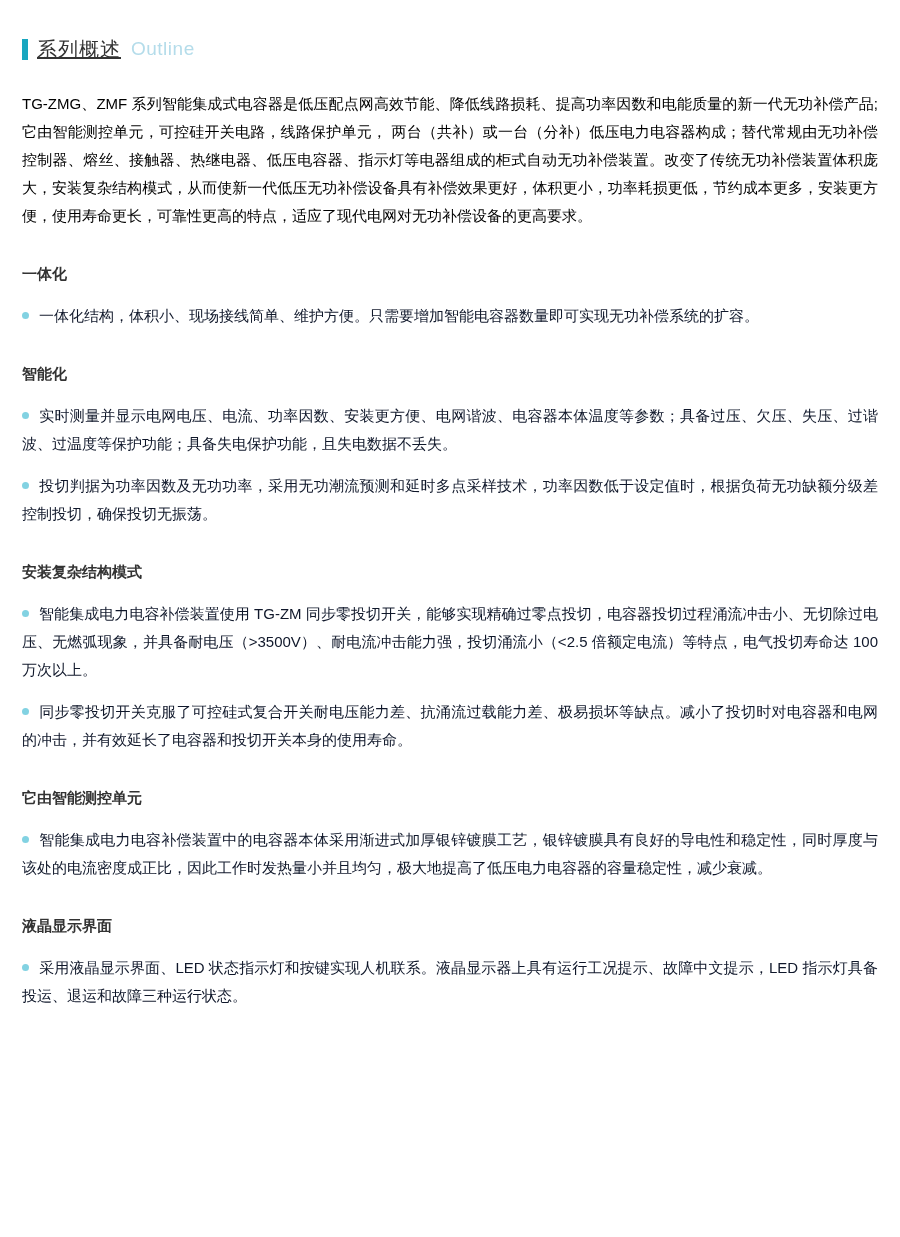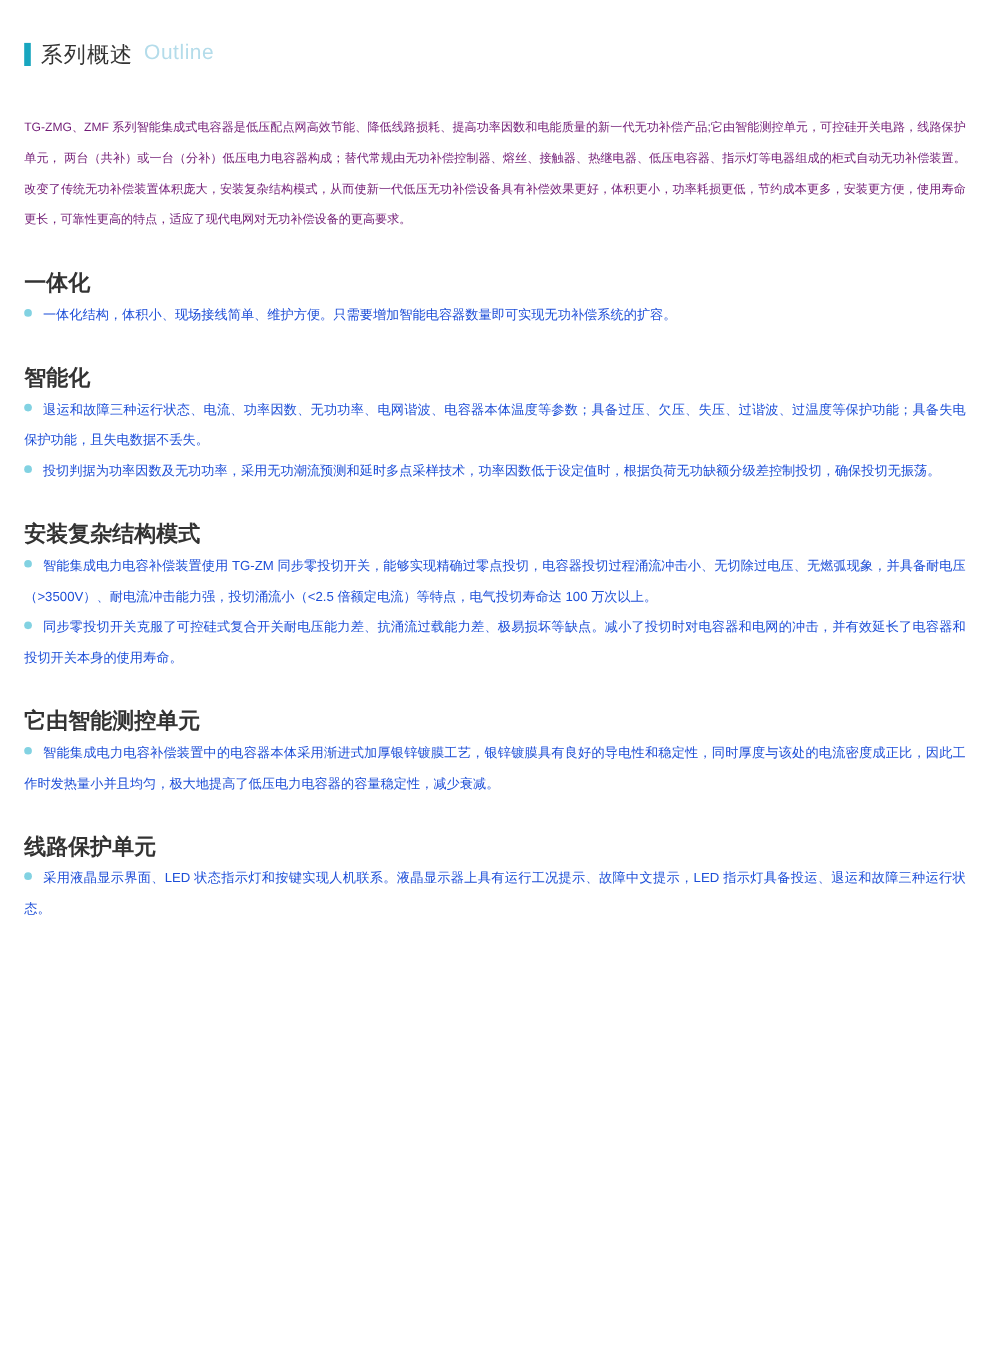--- a/index.html
+++ b/index.html
@@ -27,49 +27,51 @@
     width: 6px;
     height: 21px;
     background: #18a6bf;
     margin-right: 9px;
   }
   .title-cn {
     font-size: 20px;
     font-weight: 500;
     color: #333333;
     letter-spacing: 1px;
+    text-decoration: underline;
   }
   .title-en {
     font-size: 19px;
     font-weight: 400;
     color: #b4dcea;
     margin-left: 10px;
     letter-spacing: 0.5px;
     text-align: center;
   }
   
   .intro {
-    margin-top: 40px;
-    font-size: 11px;
+    margin-top: 28px;
+    font-size: 15px;
     line-height: 28px;
     text-align: justify;
-    color: #701a75;
+    color: #000000;
   }
   .section-heading {
     margin-top: 30px;
-    font-size: 20px;
+    font-size: 15px;
     line-height: 28px;
     font-weight: bold;
     color: #333333;
   }
   .bullet {
-    font-size: 12px;
+    margin-top: 14px;
+    font-size: 15px;
     line-height: 28px;
     text-align: justify;
-    color: #1d4ed8;
+    color: #0f172a;
   }
   .dot {
     display: inline-block;
     width: 7px;
     height: 7px;
     border-radius: 50%;
     background: #82d2e2;
     margin-right: 10px;
     vertical-align: 2px;
   }
@@ -91,21 +93,21 @@
   <div class="section">
     <h2 class="section-heading">一体化</h2>
     <div>
   <p class="bullet"><span class="dot"></span><span>一体化结构，体积小、现场接线简单、维护方便。只需要增加智能电容器数量即可实现无功补偿系统的扩容。</span></p>
 </div>
   </div>
 
   <div class="section">
     <h2 class="section-heading">智能化</h2>
     <div>
-  <p class="bullet"><span class="dot"></span><span>退运和故障三种运行状态、电流、功率因数、无功功率、电网谐波、电容器本体温度等参数；具备过压、欠压、失压、过谐波、过温度等保护功能；具备失电保护功能，且失电数据不丢失。</span></p>
+  <p class="bullet"><span class="dot"></span><span>实时测量并显示电网电压、电流、功率因数、安装更方便、电网谐波、电容器本体温度等参数；具备过压、欠压、失压、过谐波、过温度等保护功能；具备失电保护功能，且失电数据不丢失。</span></p>
 </div>
   </div>
 
   <div class="section">
     <div>
   <p class="bullet"><span class="dot"></span><span>投切判据为功率因数及无功功率，采用无功潮流预测和延时多点采样技术，功率因数低于设定值时，根据负荷无功缺额分级差控制投切，确保投切无振荡。</span></p>
 </div>
   </div>
 
   <div class="section">
@@ -119,20 +121,20 @@
 
 
   <div class="section">
     <h2 class="section-heading">它由智能测控单元</h2>
     <div>
   <p class="bullet"><span class="dot"></span><span>智能集成电力电容补偿装置中的电容器本体采用渐进式加厚银锌镀膜工艺，银锌镀膜具有良好的导电性和稳定性，同时厚度与该处的电流密度成正比，因此工作时发热量小并且均匀，极大地提高了低压电力电容器的容量稳定性，减少衰减。</span></p>
 </div>
   </div>
 
   <div class="section">
-    <h2 class="section-heading">线路保护单元</h2>
+    <h2 class="section-heading">液晶显示界面</h2>
     <div>
   <p class="bullet"><span class="dot"></span><span>采用液晶显示界面、LED 状态指示灯和按键实现人机联系。液晶显示器上具有运行工况提示、故障中文提示，LED 指示灯具备投运、退运和故障三种运行状态。</span></p>
 </div>
   </div>
 </div>
 
 </div>
 
 </body></html>

